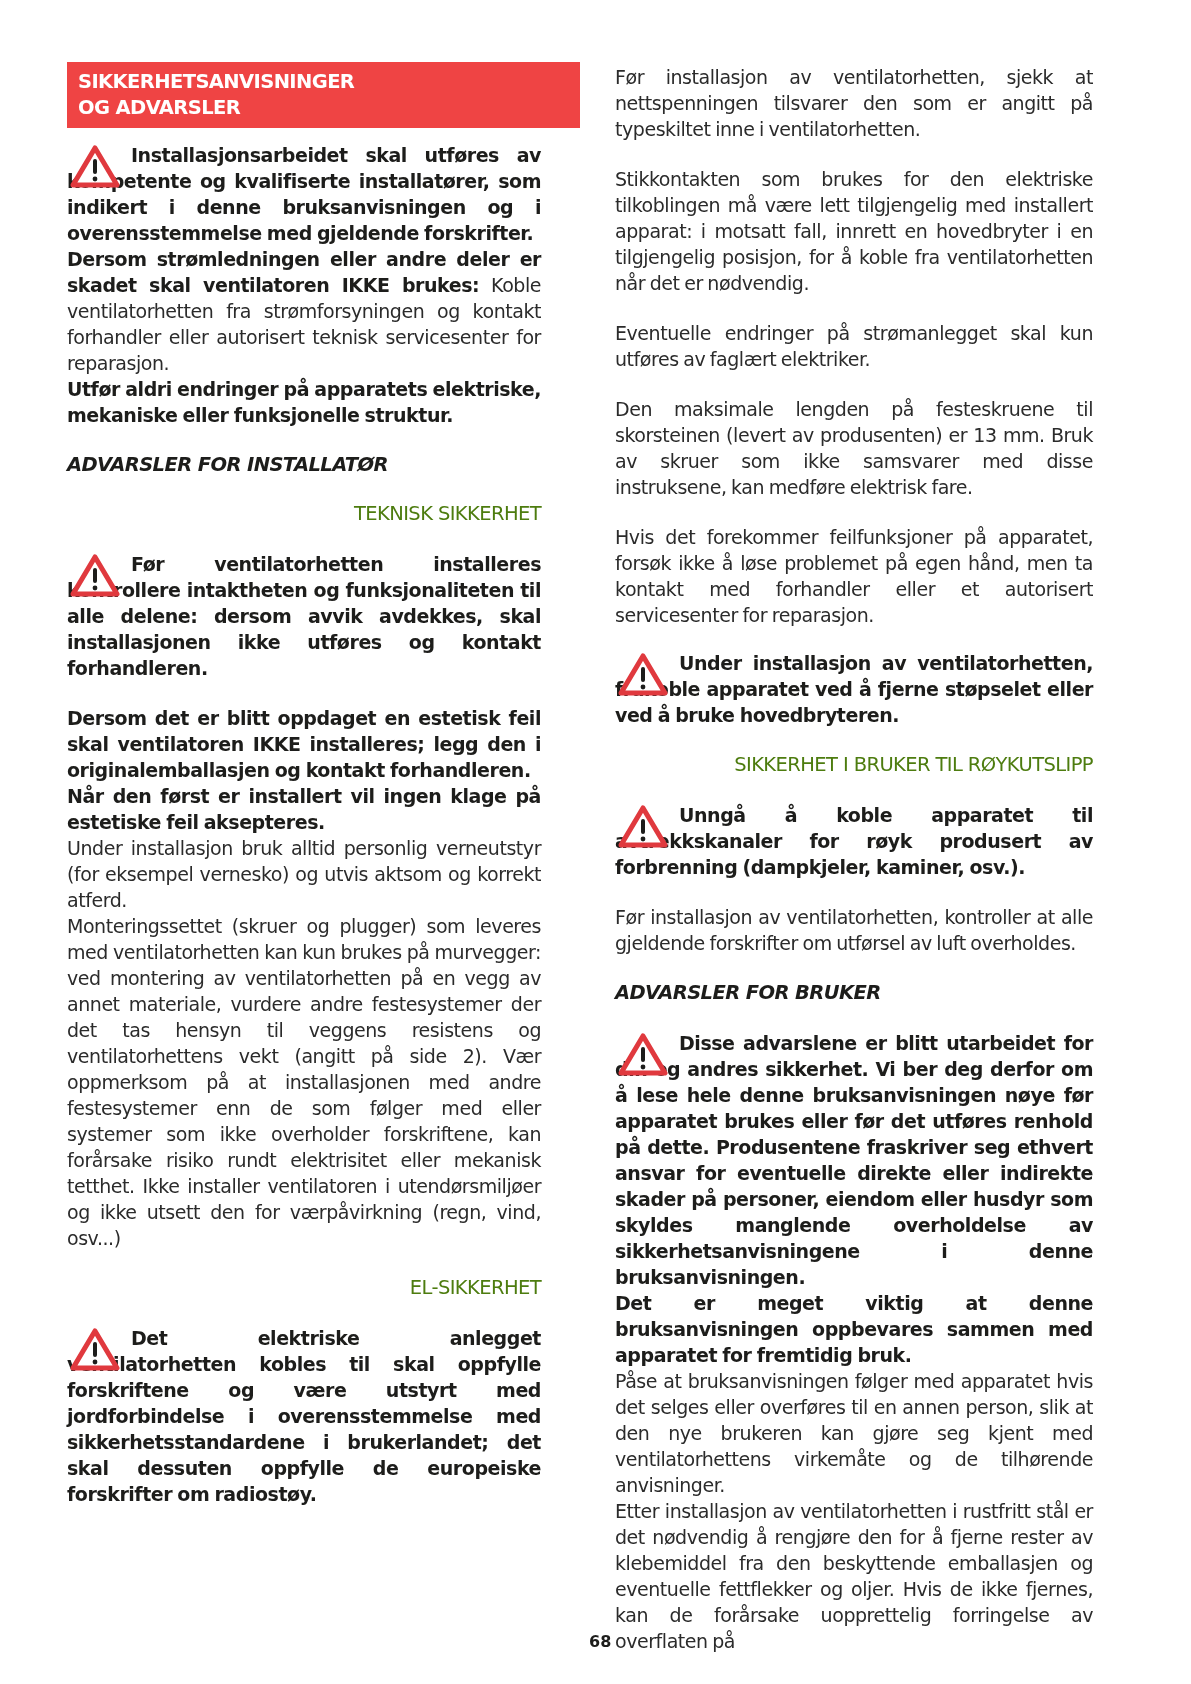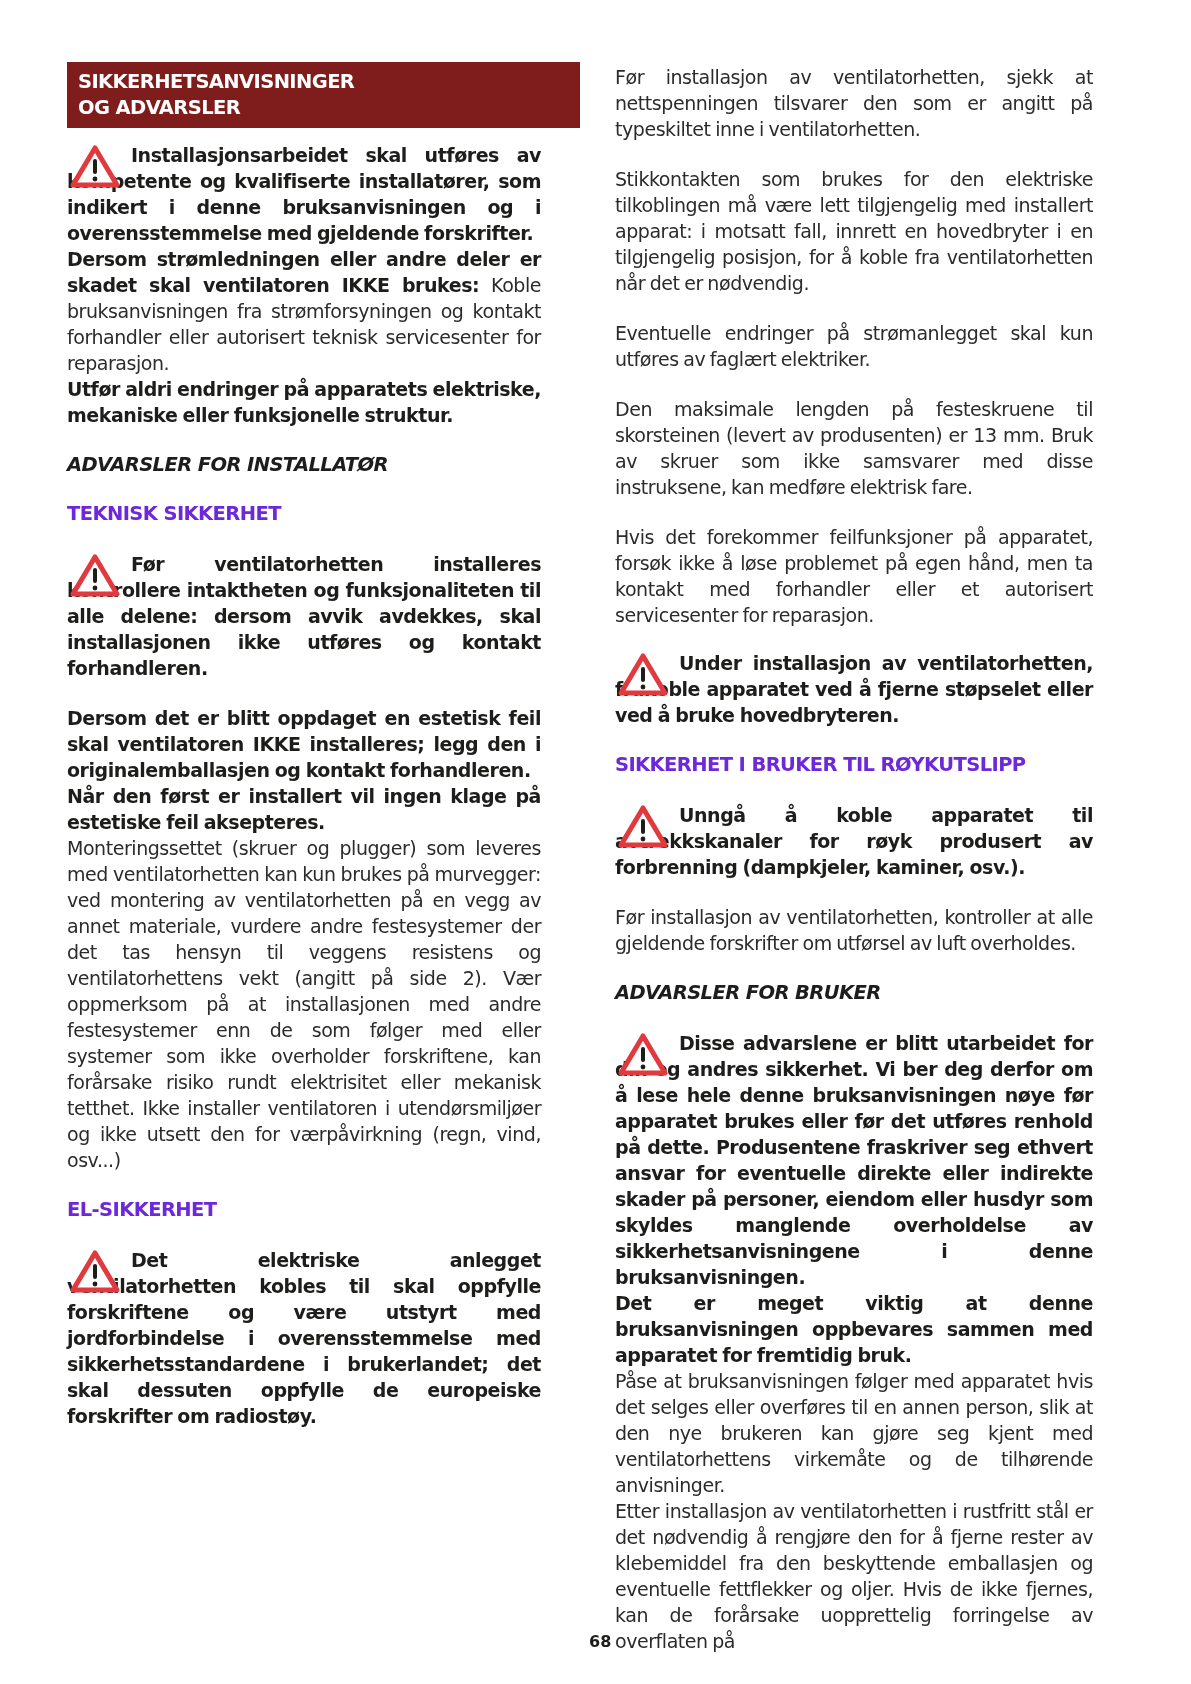--- a/index.html
+++ b/index.html
@@ -8,21 +8,21 @@
       font-family: "DejaVu Sans", "Liberation Sans", sans-serif;
       color: #1d1d1b;
     }
     .col {
       position: absolute; top: 62px; width: 474px;
     }
     .col-left { left: 67px; }
     .col-right { left: 615px; width: 478px; }
     .banner {
       position: absolute; left: 67px; top: 62px; width: 513px; height: 66px;
-      background: #7f1d1d; color: #ffffff;
+      background: #ef4444; color: #ffffff;
       font-family: "DejaVu Sans", sans-serif; font-weight: bold;
       font-size: 19.5px; line-height: 26px; letter-spacing: -0.6px;
       padding: 7px 0 0 11px; box-sizing: border-box;
     }
     .banner span { display: block; }
     p { margin: 0; }
     .txt {
       font-size: 19px; line-height: 26px; text-align: justify;
       letter-spacing: -0.45px; word-spacing: -1px;
     }
@@ -35,22 +35,23 @@
     .warn .icon {
       position: absolute; left: 3px; top: 3px; width: 50px; height: 44px;
     }
     .warn .first { text-indent: 64px; }
     .h-black {
       font-size: 19.5px; font-weight: bold; letter-spacing: -0.6px; color: #1d1d1b;
       line-height: 26px;
       font-style: italic;
     }
     .h-teal {
-      font-size: 19.5px; font-weight: bold; letter-spacing: -0.6px; color: #6d28d9;
+      font-size: 19.5px; font-weight: normal; letter-spacing: -0.6px; color: #4d7c0f;
       line-height: 26px;
+      text-align: right;
     }
     .pageno {
       position: absolute; left: 589px; top: 1632px; font-size: 16px; font-weight: bold; color: #1d1d1b;
     }
   </style>
 </head>
 <body>
 
 <div class="banner">
   <span>SIKKERHETSANVISNINGER</span>
@@ -62,21 +63,21 @@
   <div class="warn">
     <svg class="icon" viewBox="0 0 50 44">
       <path d="M25 3 L47 40 L3 40 Z" fill="#ffffff" stroke="#e0393e" stroke-width="5" stroke-linejoin="round"></path>
       <rect x="23" y="14" width="4" height="15" rx="2" fill="#1d1d1b"></rect>
       <circle cx="25" cy="34" r="2.4" fill="#1d1d1b"></circle>
     </svg>
     <p class="txt first">
       <span class="bold">Installasjonsarbeidet skal utføres av kompetente og kvalifiserte installatører, som indikert i denne bruksanvisningen og i overensstemmelse med gjeldende forskrifter.</span>
     </p>
     <p class="txt">
-      <span class="bold">Dersom strømledningen eller andre deler er skadet skal ventilatoren IKKE brukes:</span><span class="light"> Koble bruksanvisningen fra strømforsyningen og kontakt forhandler eller autorisert teknisk servicesenter for reparasjon.</span>
+      <span class="bold">Dersom strømledningen eller andre deler er skadet skal ventilatoren IKKE brukes:</span><span class="light"> Koble ventilatorhetten fra strømforsyningen og kontakt forhandler eller autorisert teknisk servicesenter for reparasjon.</span>
     </p>
     <p class="txt bold u">Utfør aldri endringer på apparatets elektriske, mekaniske eller funksjonelle struktur.</p>
   </div>
 
   <div style="height:24px"></div>
   <p class="h-black">ADVARSLER FOR INSTALLATØR</p>
   <div style="height:23px"></div>
   <p class="h-teal">TEKNISK SIKKERHET</p>
   <div style="height:24px"></div>
 
@@ -85,20 +86,21 @@
       <path d="M25 3 L47 40 L3 40 Z" fill="#ffffff" stroke="#e0393e" stroke-width="5" stroke-linejoin="round"></path>
       <rect x="23" y="14" width="4" height="15" rx="2" fill="#1d1d1b"></rect>
       <circle cx="25" cy="34" r="2.4" fill="#1d1d1b"></circle>
     </svg>
     <p class="txt bold first">Før ventilatorhetten installeres kontrollere intaktheten og funksjonaliteten til alle delene: dersom avvik avdekkes, skal installasjonen ikke utføres og kontakt forhandleren.</p>
   </div>
 
   <div style="height:24px"></div>
   <p class="txt bold">Dersom det er blitt oppdaget en estetisk feil skal ventilatoren IKKE installeres; legg den i originalemballasjen og kontakt forhandleren.</p>
   <p class="txt bold">Når den først er installert vil ingen klage på estetiske feil aksepteres.</p>
+  <p class="txt light">Under installasjon bruk alltid personlig verneutstyr (for eksempel vernesko) og utvis aktsom og korrekt atferd.</p>
   <p class="txt light">Monteringssettet (skruer og plugger) som leveres med ventilatorhetten kan kun brukes på murvegger: ved montering av ventilatorhetten på en vegg av annet materiale, vurdere andre festesystemer der det tas hensyn til veggens resistens og ventilatorhettens vekt (angitt på side 2). Vær oppmerksom på at installasjonen med andre festesystemer enn de som følger med eller systemer som ikke overholder forskriftene, kan forårsake risiko rundt elektrisitet eller mekanisk tetthet. Ikke installer ventilatoren i utendørsmiljøer og ikke utsett den for værpåvirkning (regn, vind, osv...)</p>
 
   <div style="height:24px"></div>
   <p class="h-teal">EL-SIKKERHET</p>
   <div style="height:24px"></div>
 
   <div class="warn">
     <svg class="icon" viewBox="0 0 50 44">
       <path d="M25 3 L47 40 L3 40 Z" fill="#ffffff" stroke="#e0393e" stroke-width="5" stroke-linejoin="round"></path>
       <rect x="23" y="14" width="4" height="15" rx="2" fill="#1d1d1b"></rect>

